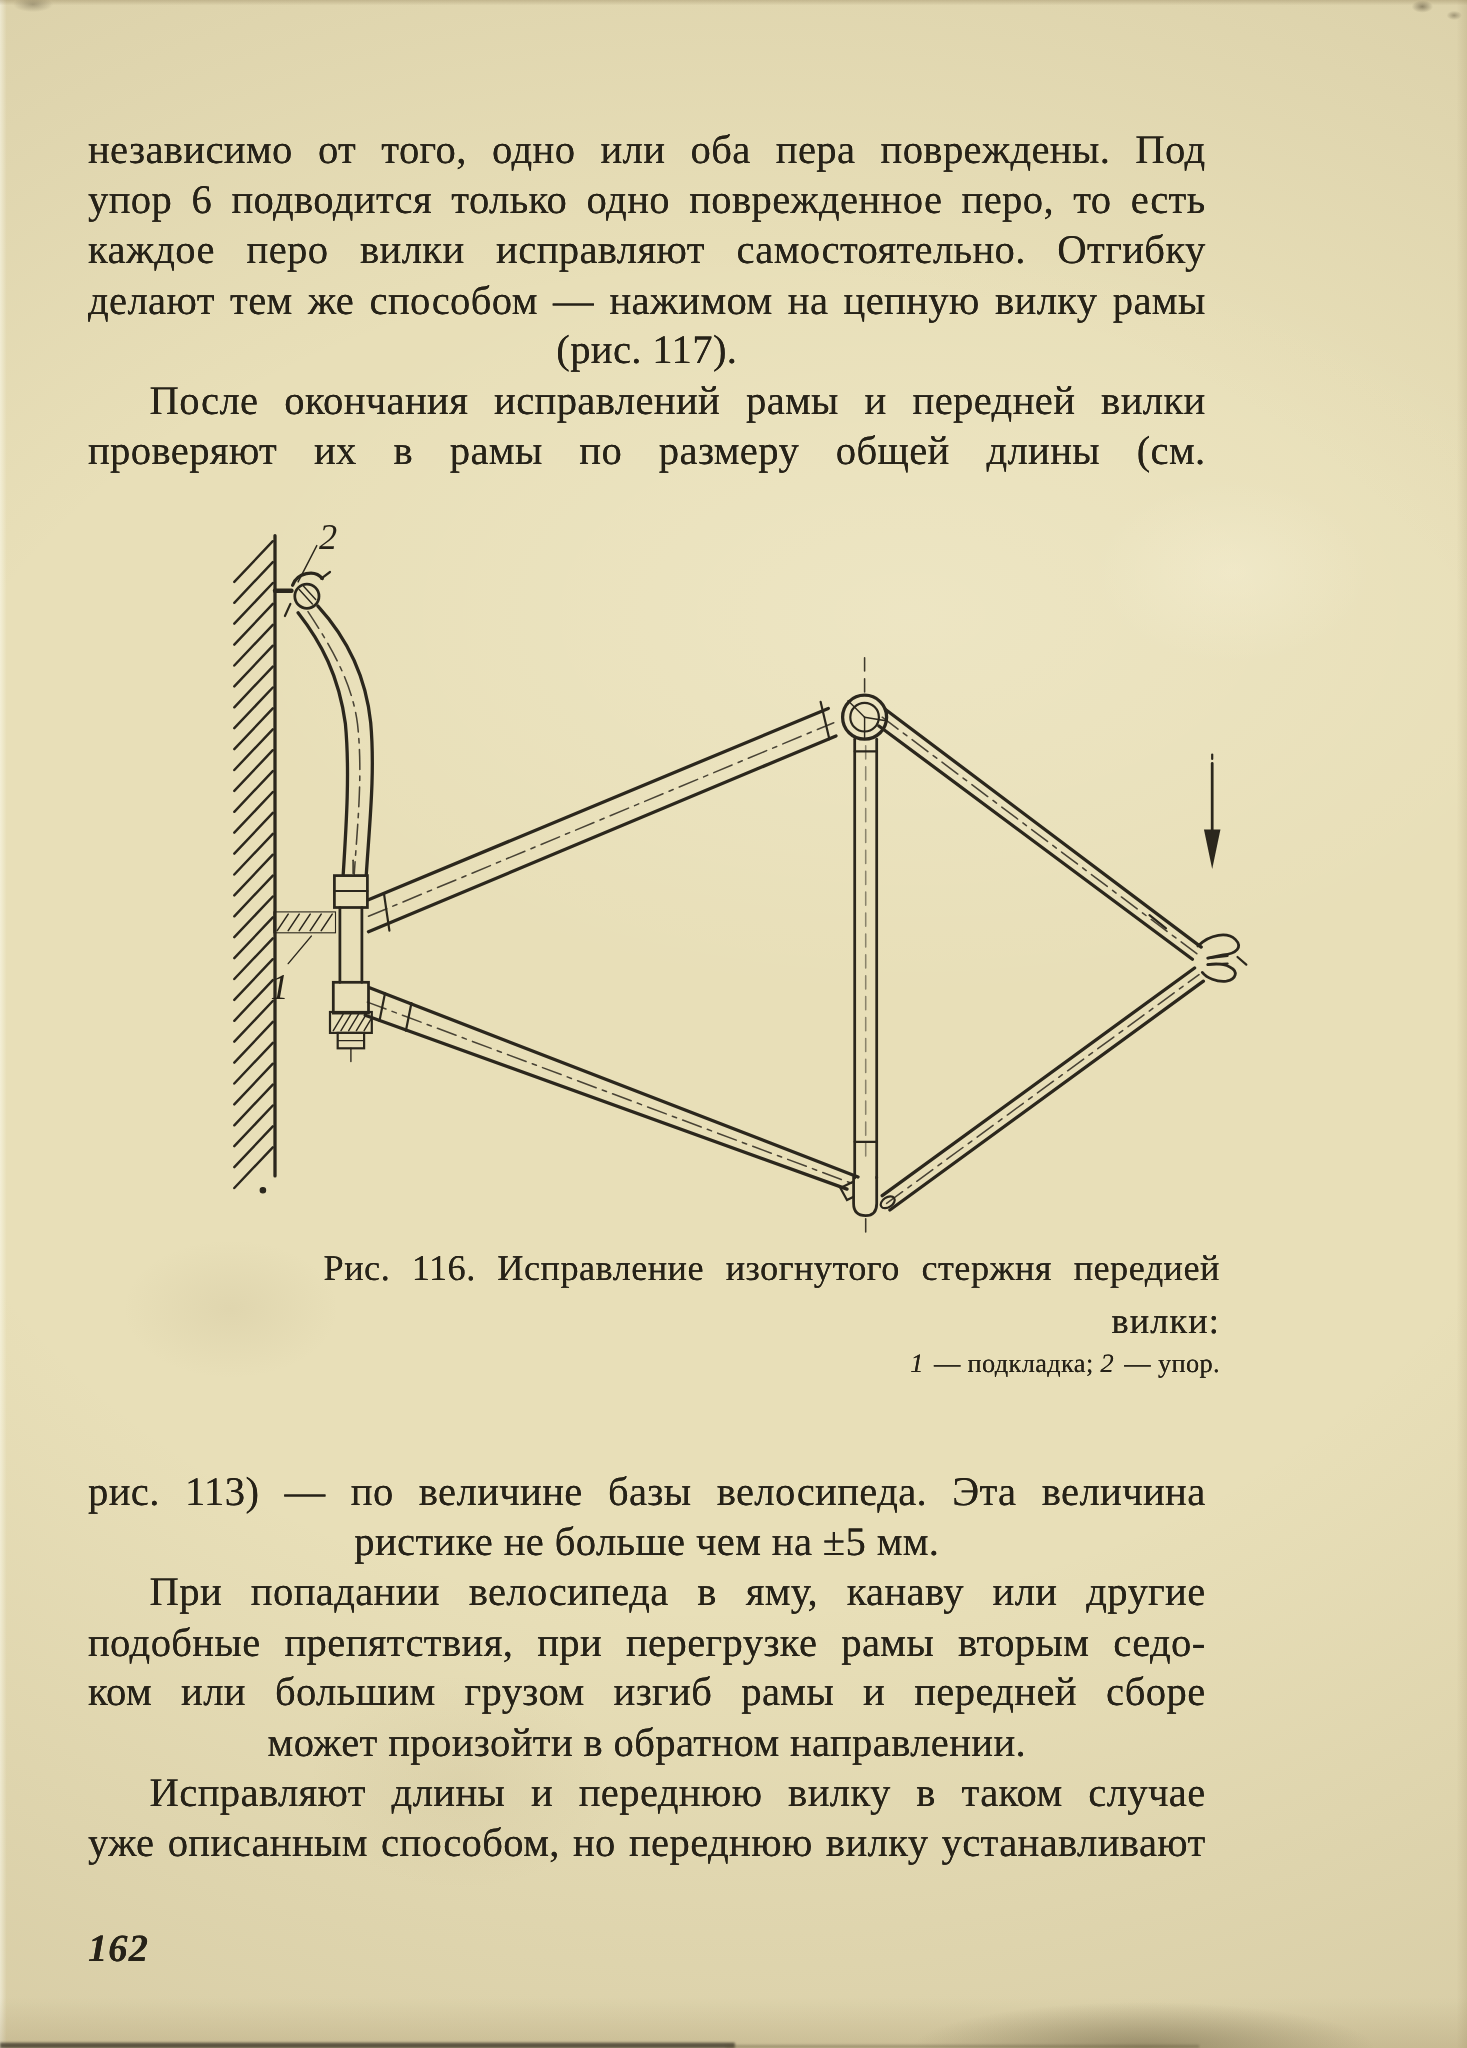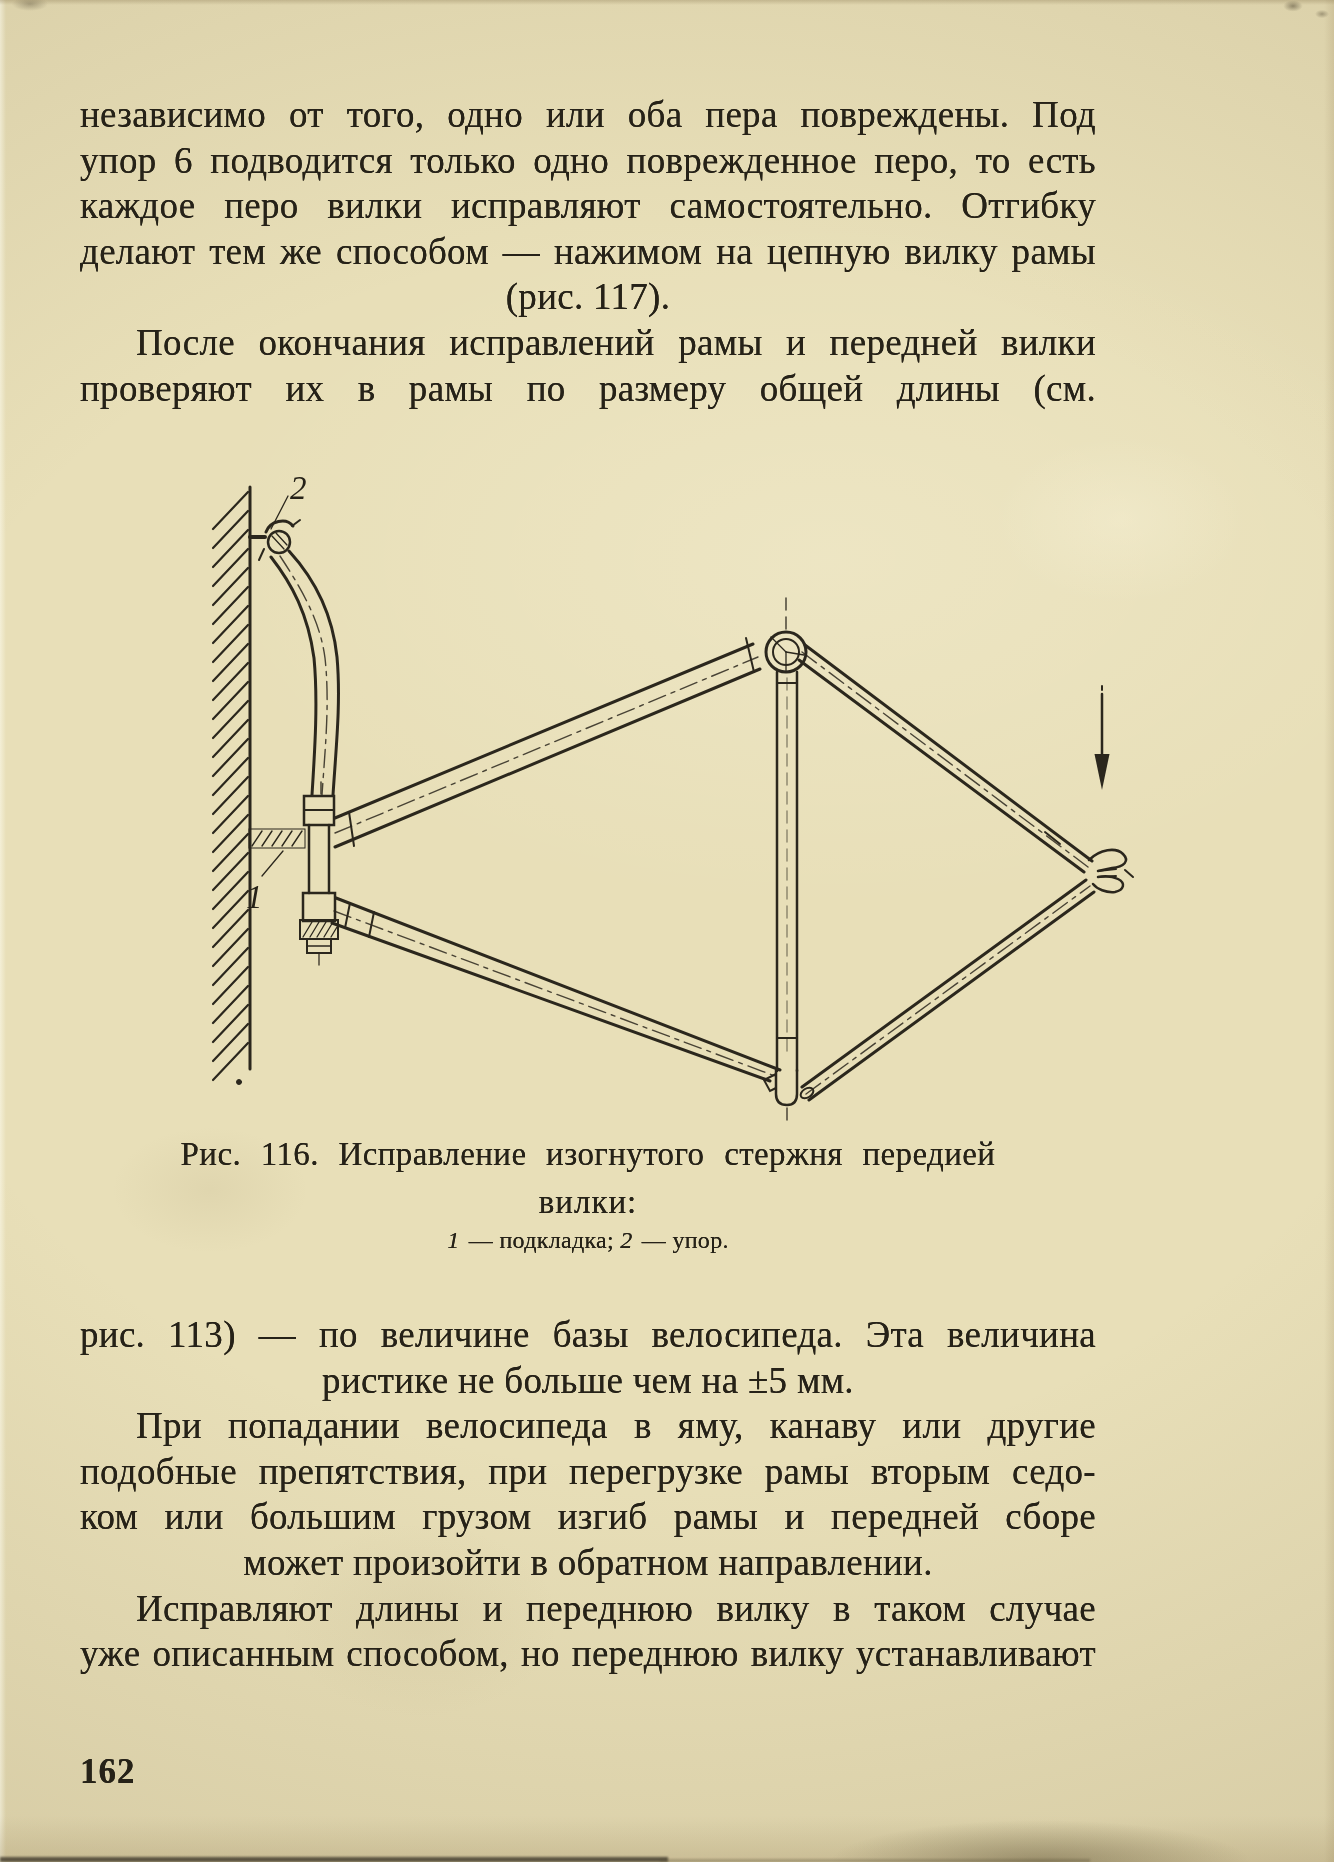--- a/index.html
+++ b/index.html
@@ -29,39 +29,41 @@
       linear-gradient(to left, rgba(150,130,90,.20), transparent 10px),
       linear-gradient(to right, rgba(255,255,244,.5), transparent 6px),
       radial-gradient(1400px 1100px at 50% 46%, rgba(0,0,0,0) 55%, rgba(125,105,65,.14) 100%),
       var(--paper);
   }
   .textblock{
     position:absolute;left:80px;width:1016px;
     font-size:37px;line-height:45.6px;
     text-shadow:0 0 .5px currentColor;
     letter-spacing:.3px;
+    margin-top:22px;
   }
   #tb-top{top:92px;}
   #tb-bottom{top:1312px;}
   .para{margin:0;}
   .line{text-align:center;white-space:nowrap;}
   .line.fill{text-align:justify;text-align-last:justify;white-space:normal;}
   .line.indent{padding-left:56px;}
   .caption{
-    position:absolute;left:80px;width:1016px;text-align:center;
+    position:absolute;left:93px;width:1016px;text-align:right;
     text-shadow:0 0 .4px currentColor;
   }
   #cap1{top:1136px;font-size:33px;word-spacing:11px;letter-spacing:.4px;}
   #cap2{top:1184px;font-size:33px;letter-spacing:1px;}
   #legend{top:1227px;font-size:24px;letter-spacing:.3px;}
   #legend i{font-style:italic;margin-right:3px;}
   .pagenum{
     position:absolute;left:80px;top:1752px;
     font-size:35px;font-weight:bold;letter-spacing:1px;
     text-shadow:0 0 .5px currentColor;
+    font-style:italic;
   }
   .fig{position:absolute;left:0;top:0;}
   .fig path,.fig line,.fig rect,.fig circle,.fig ellipse,.fig polyline{
     stroke:var(--line);fill:none;stroke-linecap:round;
   }
   .sw3{stroke-width:3px;}
   .sw25{stroke-width:2.5px;}
   .sw2{stroke-width:2px;}
   .thin{stroke-width:1.3px;}
   .axis{stroke-width:1.4px;stroke-dasharray:18 6 4 6;opacity:.85;}

